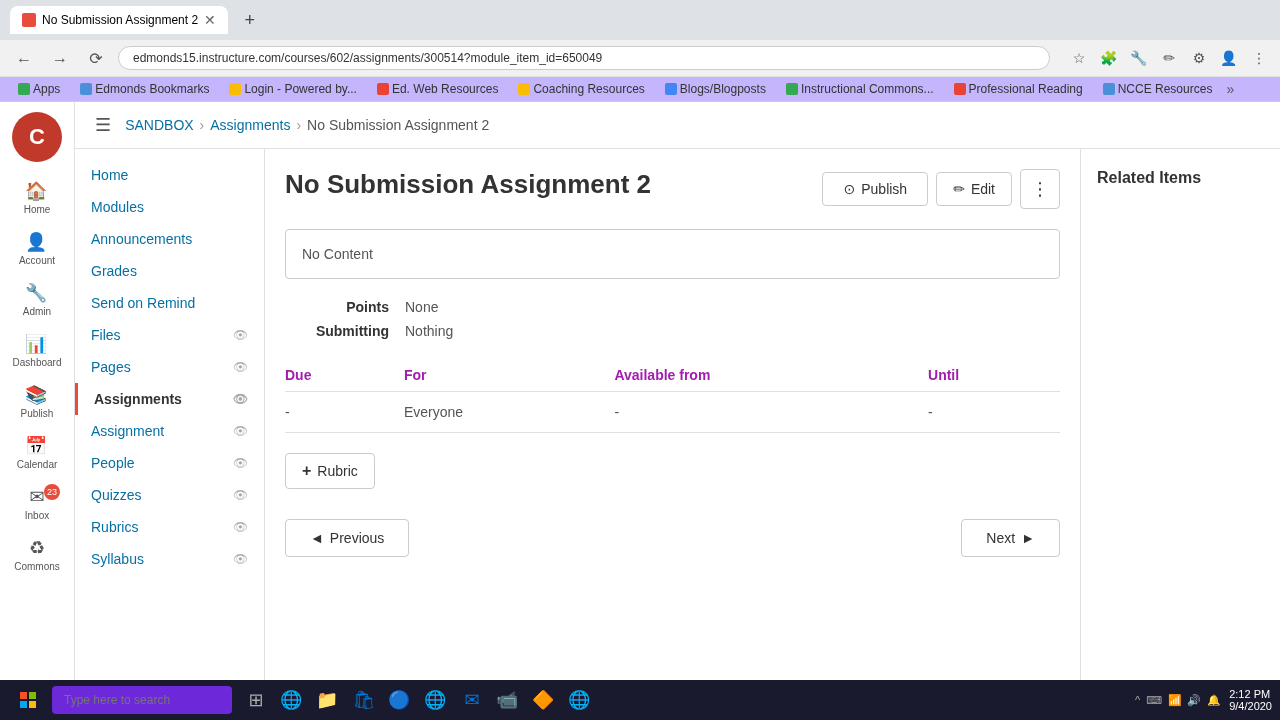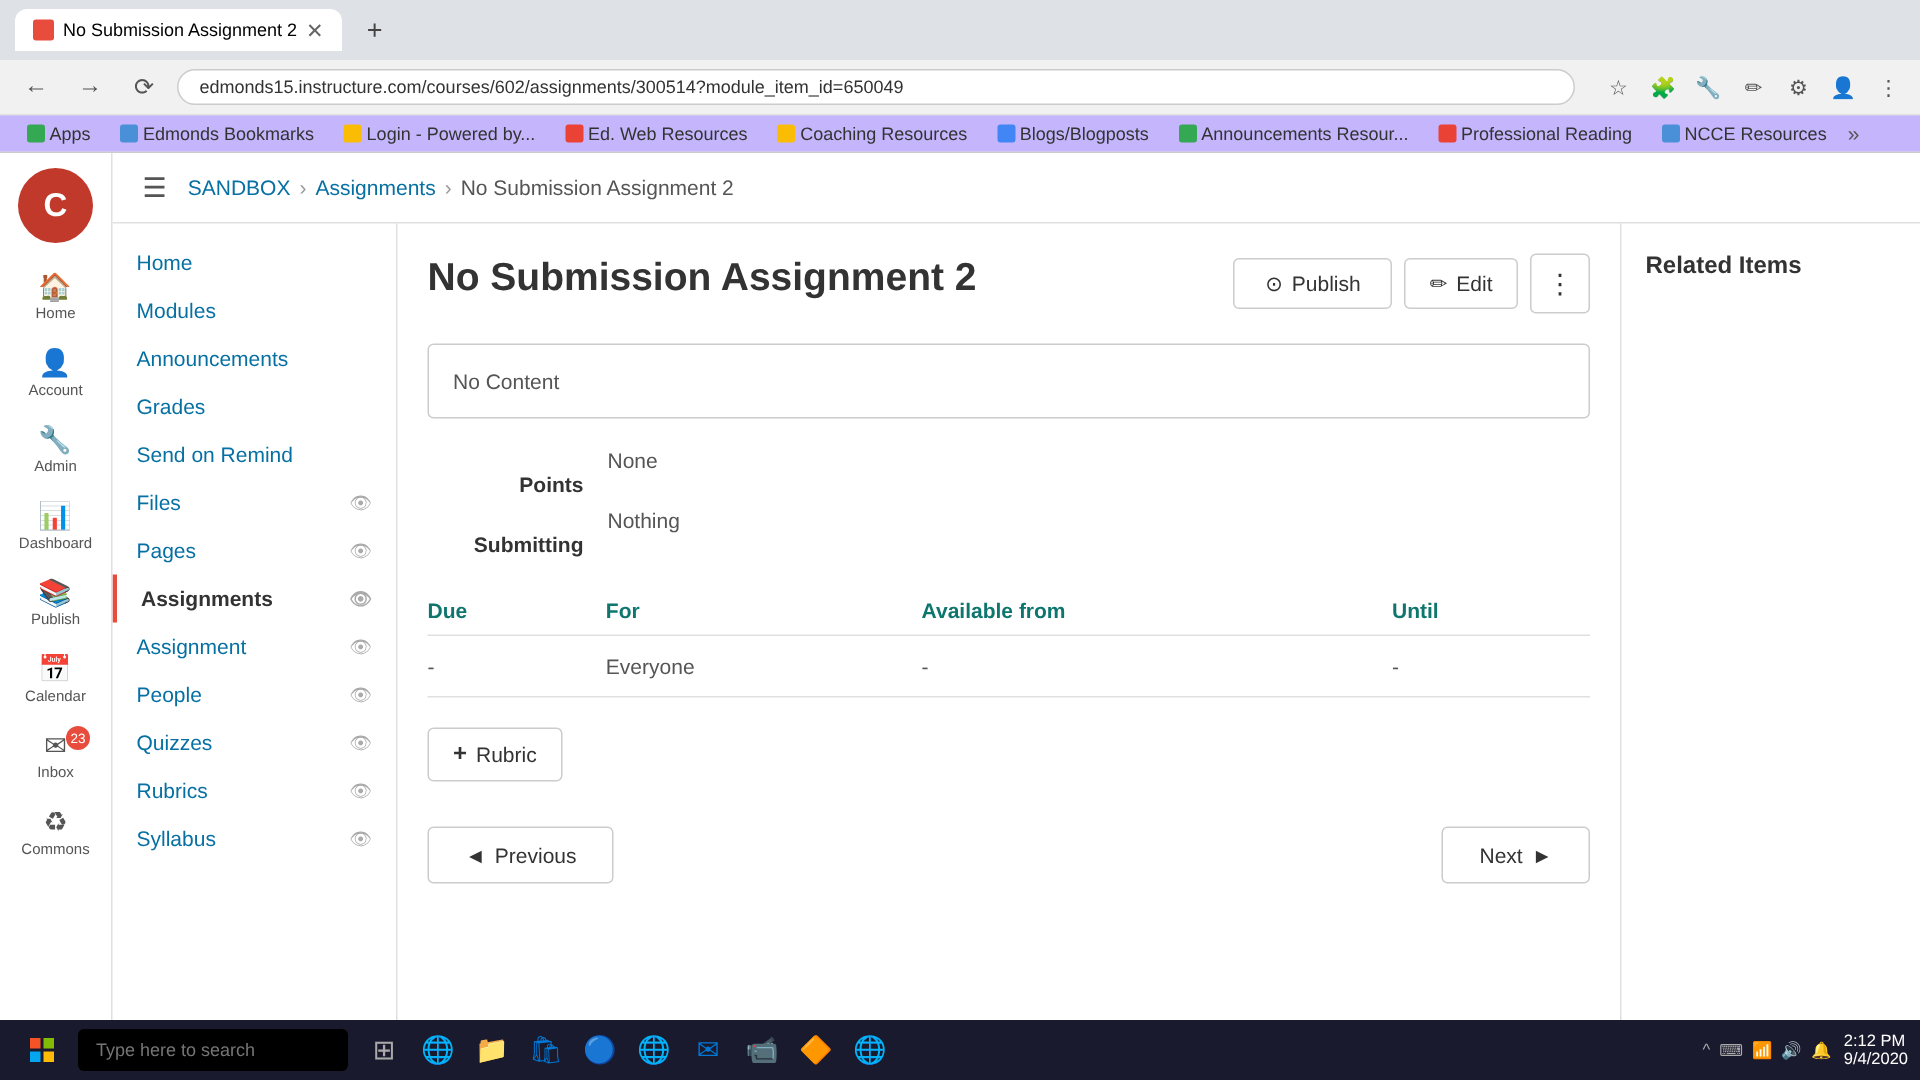--- a/index.html
+++ b/index.html
@@ -313,35 +313,34 @@
     .meta-row {
       display: flex;
       margin-bottom: 8px;
     }
     .meta-label {
       font-weight: bold;
       color: #333;
       width: 120px;
       text-align: right;
       padding-right: 16px;
-      margin-top: 16px;
     }
     .meta-value {
       color: #555;
     }
 
     .availability-table {
       width: 100%;
       border-collapse: collapse;
       margin-bottom: 20px;
     }
     .availability-table th {
       text-align: left;
       padding: 8px 16px 8px 0;
-      color: #0f766e;
+      color: #a21caf;
       font-weight: bold;
       border-bottom: 1px solid #e0e0e0;
     }
     .availability-table td {
       padding: 12px 16px 12px 0;
       color: #555;
       border-bottom: 1px solid #e0e0e0;
     }
 
     .btn-rubric {
@@ -404,21 +403,21 @@
     }
     .taskbar-start {
       display: flex;
       align-items: center;
       justify-content: center;
       width: 40px; height: 40px;
       cursor: pointer;
     }
     .taskbar-start svg { fill: #fff; }
     .taskbar-search {
-      background: #000000;
+      background: #6d28d9;
       border: none;
       color: #aaa;
       padding: 4px 12px;
       border-radius: 4px;
       font-size: 12px;
       width: 180px;
       height: 28px;
     }
     .taskbar-apps {
       display: flex;
@@ -497,21 +496,21 @@
     <div class="bookmark-item">
       <span class="bm-icon coaching"></span>
       <span>Coaching Resources</span>
     </div>
     <div class="bookmark-item">
       <span class="bm-icon blogs"></span>
       <span>Blogs/Blogposts</span>
     </div>
     <div class="bookmark-item">
       <span class="bm-icon inst"></span>
-      <span>Announcements Resour...</span>
+      <span>Instructional Commons...</span>
     </div>
     <div class="bookmark-item">
       <span class="bm-icon prof"></span>
       <span>Professional Reading</span>
     </div>
     <div class="bookmark-item">
       <span class="bm-icon ncce"></span>
       <span>NCCE Resources</span>
     </div>
     <span class="more-bm">»</span>

